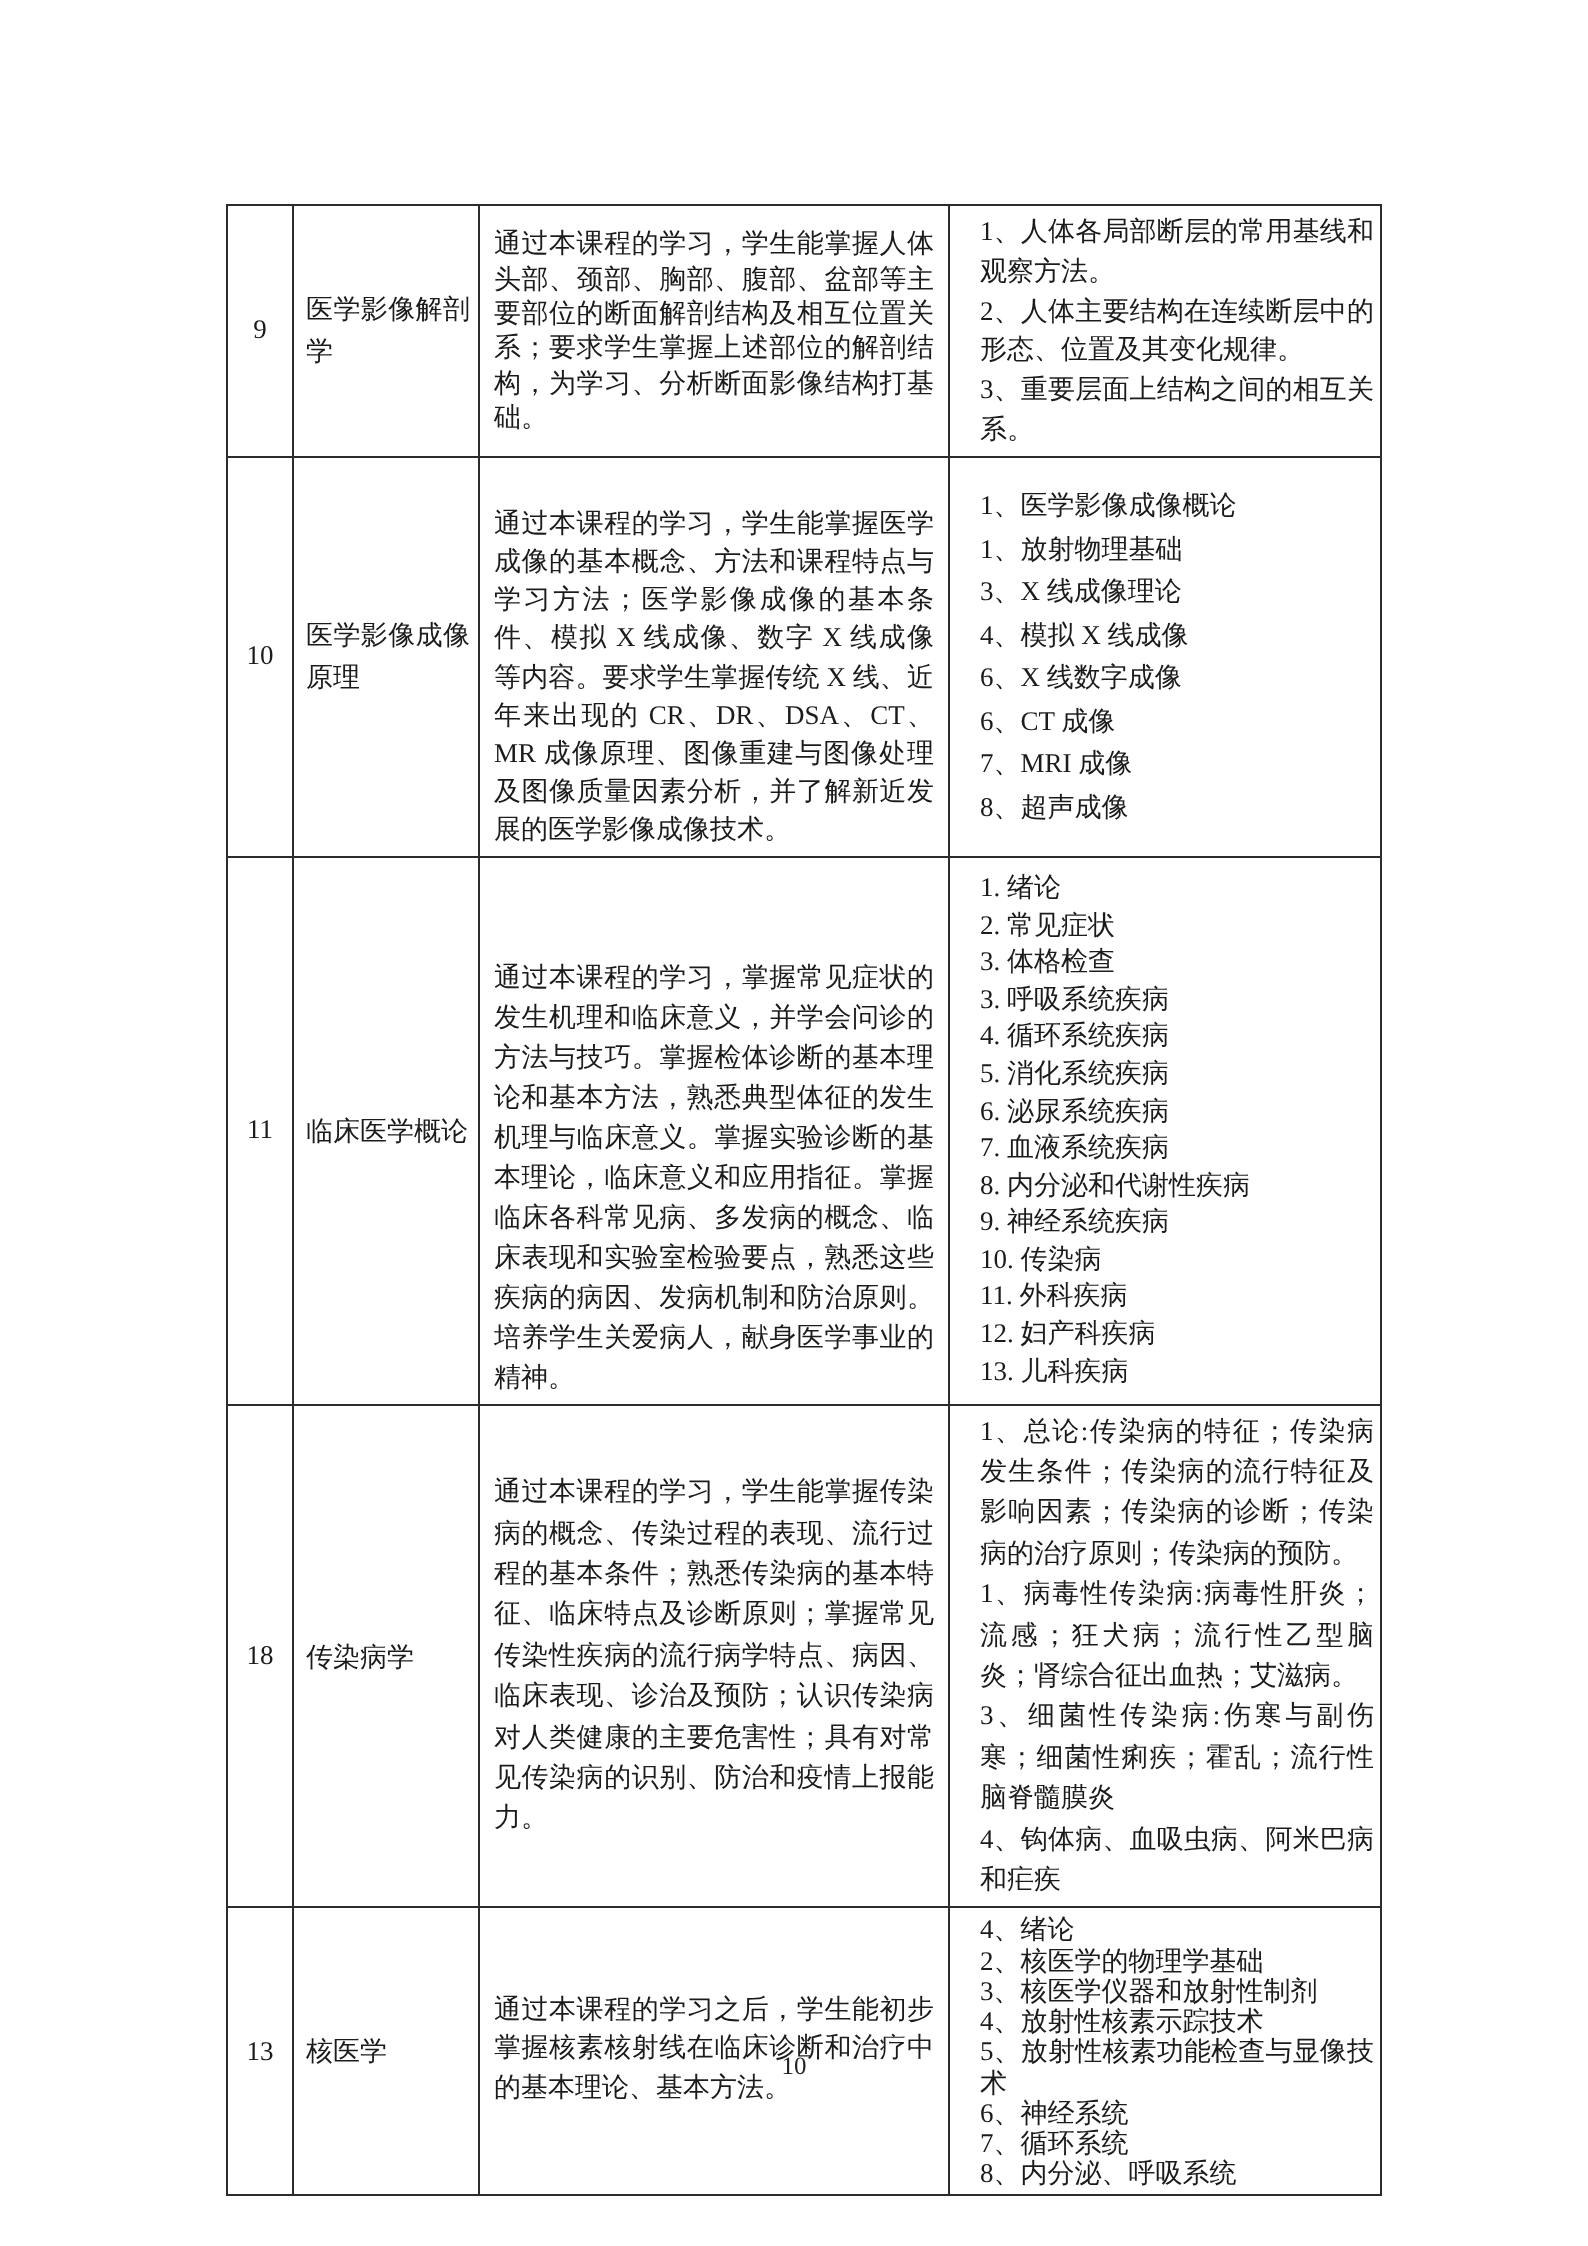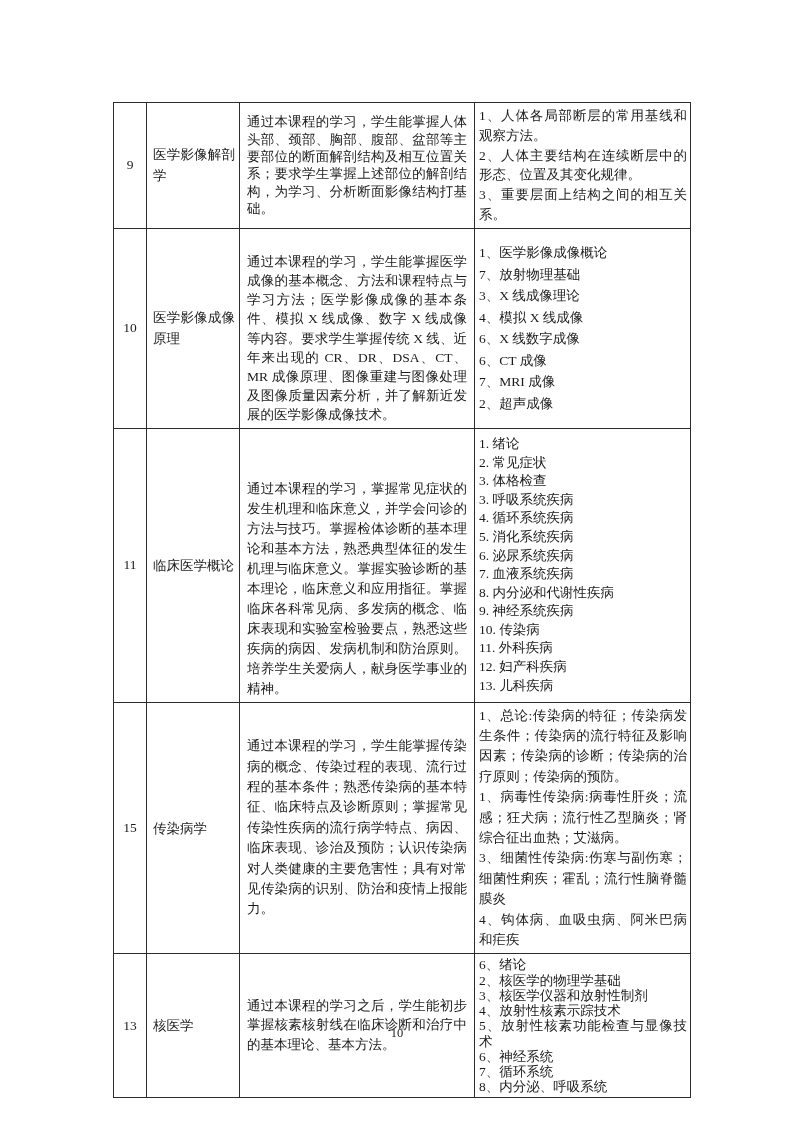--- a/index.html
+++ b/index.html
@@ -20,21 +20,21 @@
   .t-row:nth-child(5){height:122px;}
   .t-cell{
     display:table-cell;border:1.5px solid #2c2c2c;
     vertical-align:middle;font-size:13.5px;overflow:hidden;
   }
   .c-no{width:32px;text-align:center;}
   .c-name{width:82px;padding:2px 4px 2px 6px;line-height:21px;
     text-align:justify;text-justify:inter-ideograph;}
   .c-desc{width:220px;padding:3px 7px;}
   .desc{margin:0;text-align:justify;text-justify:inter-ideograph;line-height:19.5px;}
-  .c-list{padding:3px 3px 3px 4px;}
+  .c-list{padding:3px 3px 3px 15px;}
   .list-item{line-height:19.8px;text-align:justify;text-justify:inter-ideograph;}
   .t-row:nth-child(1) .desc{line-height:17.4px;font-family:Liberation Serif, serif;}
   .t-row:nth-child(1) .list-item{line-height:19.8px;}
   .t-row:nth-child(2) .desc{line-height:19.2px;margin-top:20px;}
   .t-row:nth-child(2) .list-item{line-height:21.5px;}
   .t-row:nth-child(3) .desc{line-height:20px;margin-top:47px;}
   .t-row:nth-child(3) .list-item{line-height:18.6px;}
   .t-row:nth-child(4) .desc{line-height:20.4px;}
   .t-row:nth-child(4) .list-item{line-height:20.4px;}
   .t-row:nth-child(5) .desc{line-height:19.5px;font-family:Liberation Mono, monospace;}
@@ -74,27 +74,27 @@
     </div>
     <div class="t-cell c-name">
       <span>医学影像成像原理</span>
     </div>
     <div class="t-cell c-desc">
       <p class="desc">通过本课程的学习，学生能掌握医学成像的基本概念、方法和课程特点与学习方法；医学影像成像的基本条件、模拟 X 线成像、数字 X 线成像等内容。要求学生掌握传统 X 线、近年来出现的 CR、DR、DSA、CT、MR 成像原理、图像重建与图像处理及图像质量因素分析，并了解新近发展的医学影像成像技术。</p>
     </div>
     <div class="t-cell c-list">
       <div class="list">
             <div class="list-item">1、医学影像成像概论</div>
-            <div class="list-item">7、放射物理基础</div>
+            <div class="list-item">1、放射物理基础</div>
             <div class="list-item">3、X 线成像理论</div>
             <div class="list-item">4、模拟 X 线成像</div>
             <div class="list-item">6、X 线数字成像</div>
             <div class="list-item">6、CT 成像</div>
             <div class="list-item">7、MRI 成像</div>
-            <div class="list-item">2、超声成像</div>
+            <div class="list-item">8、超声成像</div>
           </div>
     </div>
   </div>
 
   <div class="t-row">
     <div class="t-cell c-no">
       <span>11</span>
     </div>
     <div class="t-cell c-name">
       <span>临床医学概论</span>
@@ -117,21 +117,21 @@
             <div class="list-item">10. 传染病</div>
             <div class="list-item">11. 外科疾病</div>
             <div class="list-item">12. 妇产科疾病</div>
             <div class="list-item">13. 儿科疾病</div>
           </div>
     </div>
   </div>
 
   <div class="t-row">
     <div class="t-cell c-no">
-      <span>15</span>
+      <span>18</span>
     </div>
     <div class="t-cell c-name">
       <span>传染病学</span>
     </div>
     <div class="t-cell c-desc">
       <p class="desc">通过本课程的学习，学生能掌握传染病的概念、传染过程的表现、流行过程的基本条件；熟悉传染病的基本特征、临床特点及诊断原则；掌握常见传染性疾病的流行病学特点、病因、临床表现、诊治及预防；认识传染病对人类健康的主要危害性；具有对常见传染病的识别、防治和疫情上报能力。</p>
     </div>
     <div class="t-cell c-list">
       <div class="list">
             <div class="list-item">1、总论:传染病的特征；传染病发生条件；传染病的流行特征及影响因素；传染病的诊断；传染病的治疗原则；传染病的预防。</div>
@@ -147,21 +147,21 @@
       <span>13</span>
     </div>
     <div class="t-cell c-name">
       <span>核医学</span>
     </div>
     <div class="t-cell c-desc">
       <p class="desc">通过本课程的学习之后，学生能初步掌握核素核射线在临床诊断和治疗中的基本理论、基本方法。</p>
     </div>
     <div class="t-cell c-list">
       <div class="list">
-            <div class="list-item">6、绪论</div>
+            <div class="list-item">4、绪论</div>
             <div class="list-item">2、核医学的物理学基础</div>
             <div class="list-item">3、核医学仪器和放射性制剂</div>
             <div class="list-item">4、放射性核素示踪技术</div>
             <div class="list-item">5、放射性核素功能检查与显像技术</div>
             <div class="list-item">6、神经系统</div>
             <div class="list-item">7、循环系统</div>
             <div class="list-item">8、内分泌、呼吸系统</div>
           </div>
     </div>
   </div>

